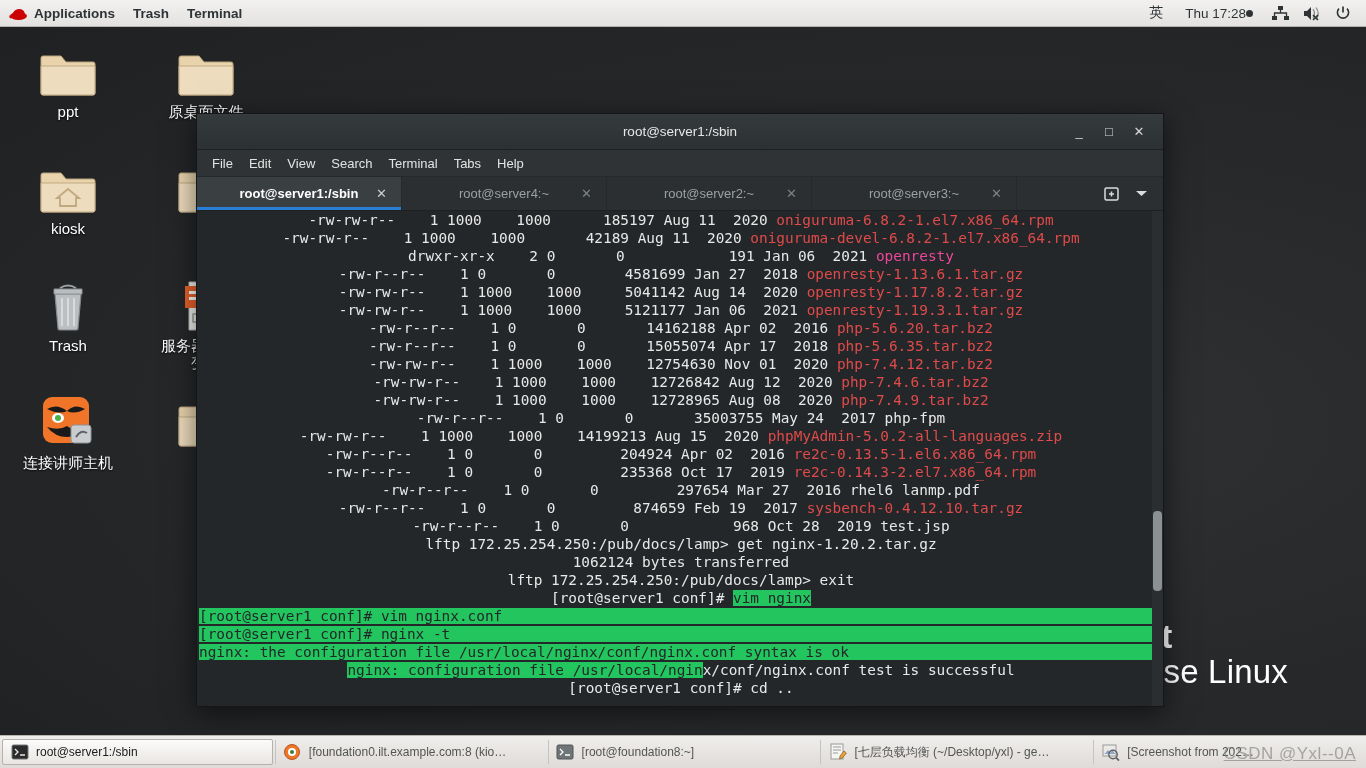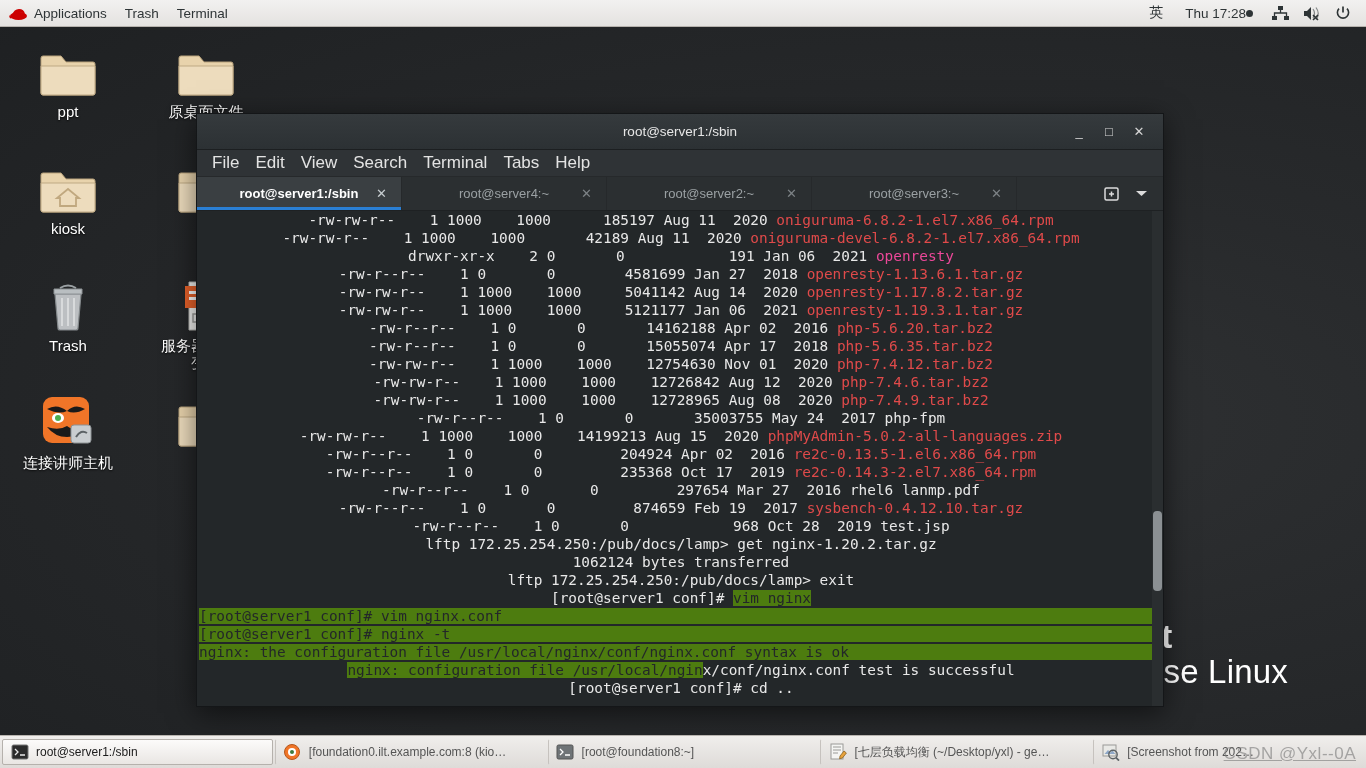--- a/index.html
+++ b/index.html
@@ -37,20 +37,21 @@
     display: flex; align-items: center;
     font-size: 13.5px; color: #2e3436;
     z-index: 40;
   }
   #top-panel .panel-left { display: flex; align-items: center; height: 100%; }
   #top-panel .panel-right { margin-left: auto; display: flex; align-items: center; height: 100%; padding-right: 8px; }
   .panel-item {
     padding: 8px 9px; height: 100%;
     display: flex; align-items: center; gap: 6px;
     cursor: default;
+    font-weight: bold;
   }
   .redhat-logo { display: block; }
   #clock-area { display:flex; align-items:center; padding: 0 12px; }
   .clock-dot { width: 7px; height: 7px; border-radius: 50%; background: #2e3436; display:inline-block; }
   .tray-icon { padding: 0 7px; display:flex; align-items:center; }
   #ime-indicator { padding: 0 10px; font-size: 14px; color:#2e3436; }
 
   
   .desk-icon {
     position: absolute;
@@ -95,21 +96,21 @@
 
   #term-menubar {
     height: 27px; flex: none;
     background: #2f3336;
     display: flex; align-items: center;
     padding-left: 7px;
     border-bottom: 1px solid #26292b;
   }
   .menu-item {
     padding: 3px 8px;
-    font-size: 17px; color: #e3e3e3;
+    font-size: 13px; color: #e3e3e3;
     cursor: default;
   }
 
   #term-tabbar {
     height: 34px; flex: none;
     background: #2b2f31;
     display: flex; align-items: stretch;
     border-bottom: 1px solid #1e2123;
   }
   .tab {
@@ -150,21 +151,21 @@
     line-height: 18px;
     color: #e8e8e8;
     white-space: pre;
     padding-left: 2px;
   }
   #term-lines .ln { height: 18px; text-align: center; }
   .c-red  { color: #e04a4a; }
   .c-blue { color: #ec4899; }
   .c-white{ color: #e8e8e8; }
   
-  .sel { background: #4d7c0f; color: #232729; }
+  .sel { background: #22c55e; color: #232729; }
   #term-scrollbar {
     position: absolute;
     right: 0; top: 0; width: 11px; height: 100%;
     background: #2a2e30;
   }
   #term-scrollthumb {
     position: absolute; right: 1px; width: 9px;
     top: 300px; height: 80px;
     background: #8b9093; border-radius: 4px;
   }

